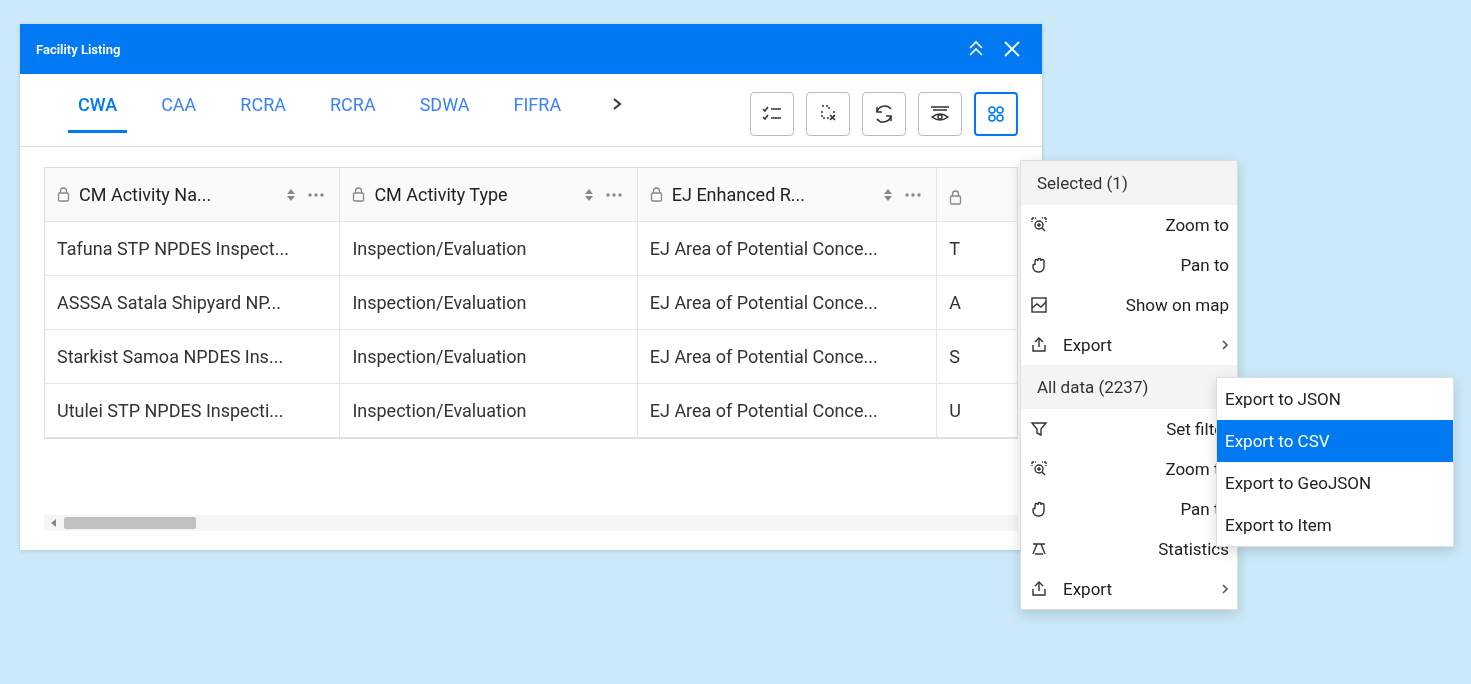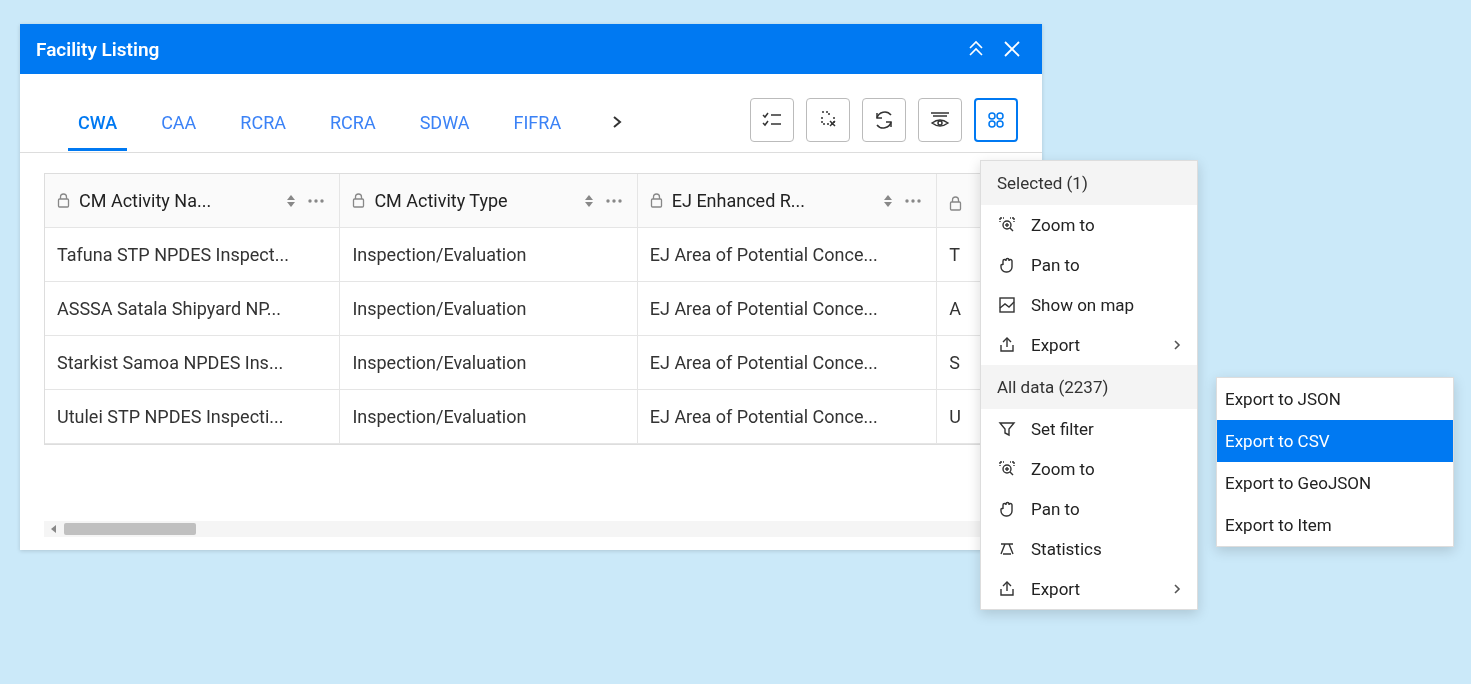--- a/index.html
+++ b/index.html
@@ -22,37 +22,37 @@
   }
   .panel-header {
     background: #0079f2;
     color: #fff;
     height: 50px;
     display: flex;
     align-items: center;
     padding: 0 16px;
   }
   .panel-title {
-    font-size: 19px;
+    font-size: 13px;
     font-weight: 600;
     flex: 1;
   }
   .hdr-icon {
     width: 28px;
     height: 28px;
     display: flex;
     align-items: center;
     justify-content: center;
     margin-left: 8px;
     cursor: pointer;
   }
   .tab-row {
     display: flex;
-    align-items: flex-end;
-    padding: 24px 24px 0 58px;
+    align-items: flex-start;
+    padding: 18px 24px 0 58px;
     border-bottom: 1px solid #ddd;
   }
   .tabs {
     display: flex;
     gap: 44px;
     align-items: center;
   }
   .tab {
     font-size: 18px;
     color: #3b82f6;
@@ -160,41 +160,42 @@
     height: 12px;
     width: 132px;
     background: #c0c0c0;
     border-radius: 2px;
     margin-left: 2px;
   }
 
   
   .menu1 {
     position: absolute;
-    left: 980px;
+    left: 1020px;
     top: 160px;
     width: 218px;
     background: #fff;
     border: 1px solid #ddd;
     box-shadow: 0 4px 12px rgba(0,0,0,0.15);
     font-size: 17px;
   }
   .menu-section-hdr {
     background: #f4f4f4;
     padding: 12px 16px;
     color: #333;
     font-weight: 400;
   }
   .menu-item {
-    padding: 10px 16px;
+    padding: 10px 8px;
     display: flex;
     align-items: center;
     gap: 14px;
     cursor: pointer;
     color: #222;
+    justify-content: space-between;
   }
   .menu-item .icon-slot {
     width: 20px; height: 20px;
     display: flex; align-items: center; justify-content: center;
     color: #333;
   }
   .menu-item .chev-right {
     margin-left: auto;
     color: #555;
   }

